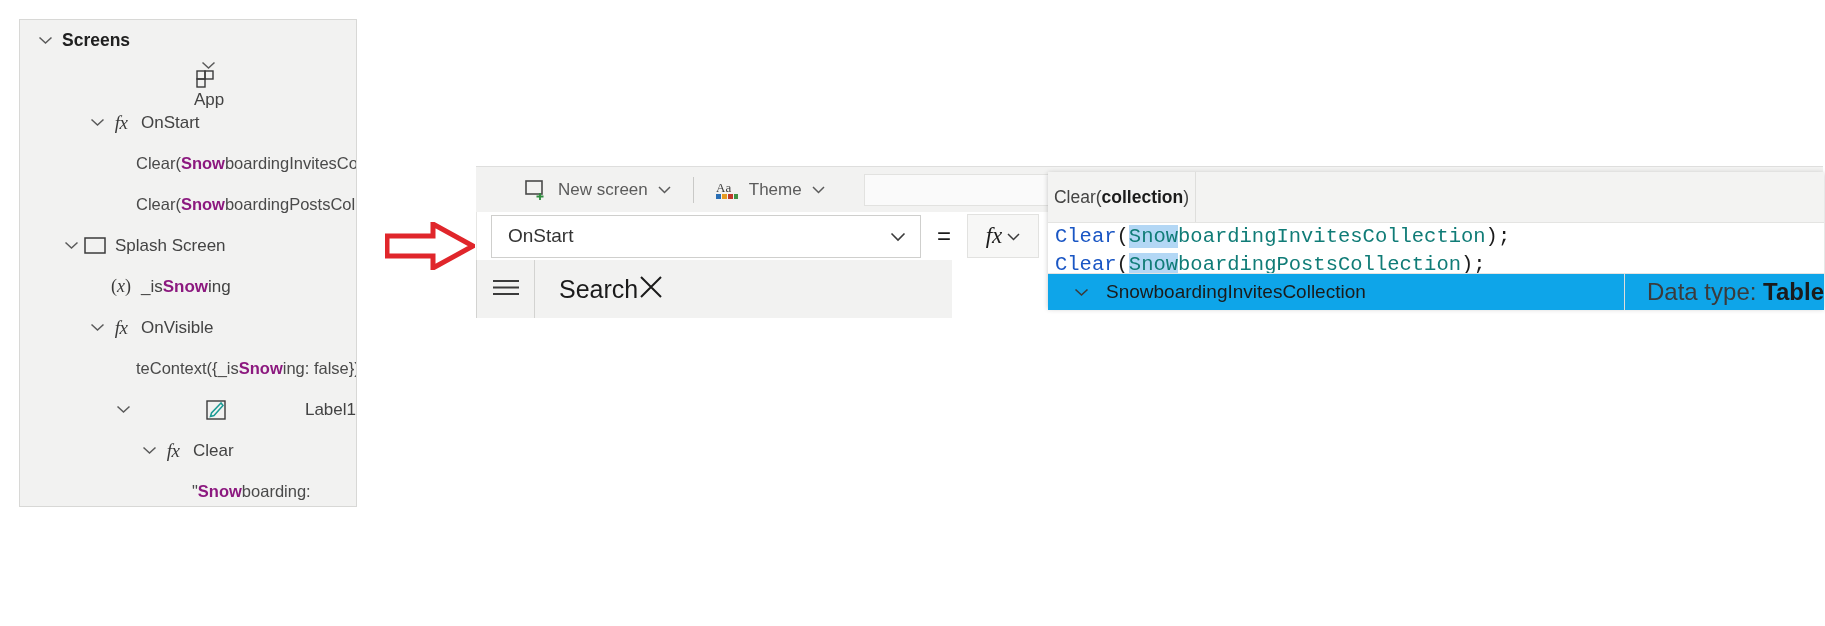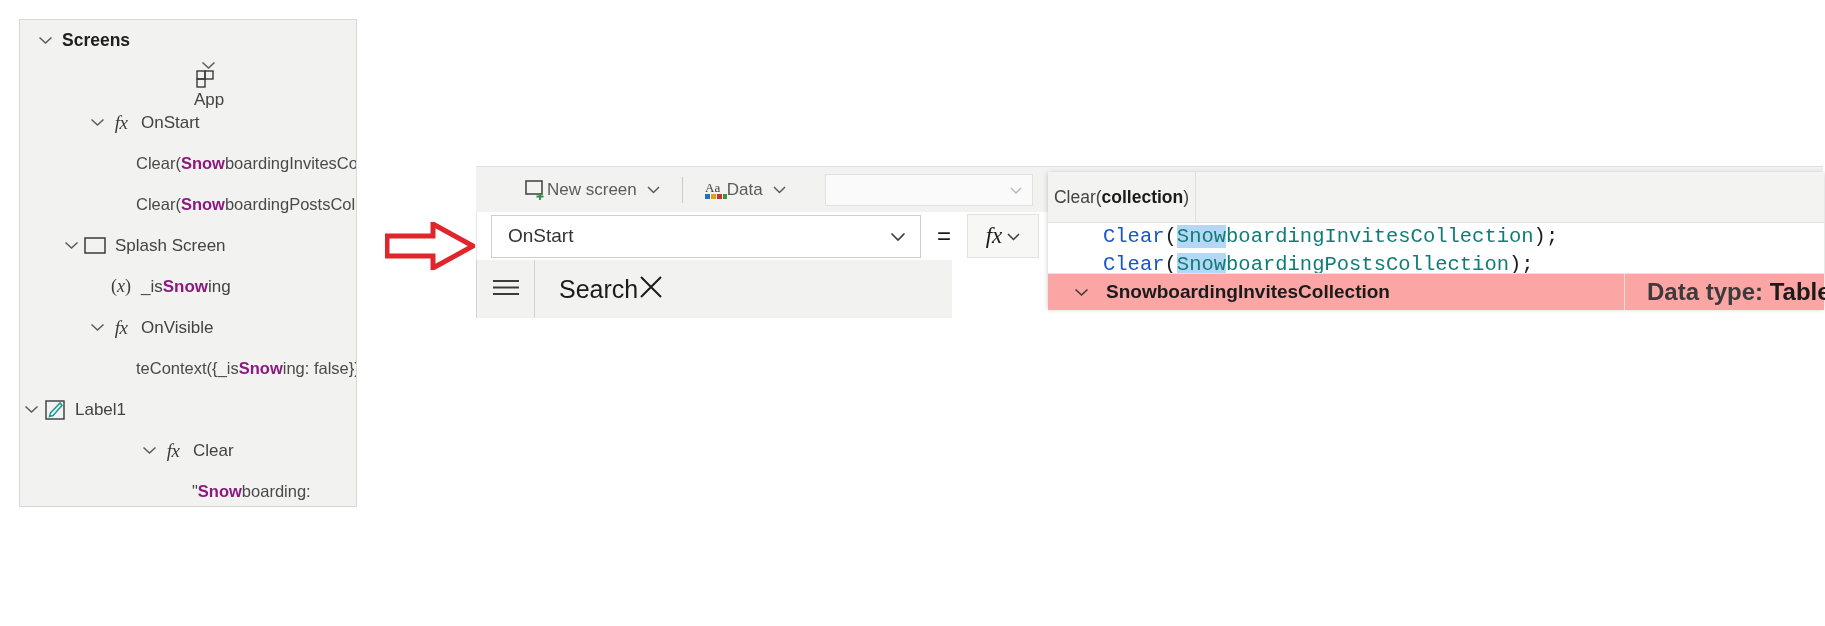--- a/index.html
+++ b/index.html
@@ -105,20 +105,21 @@
   .cmd-btn {
     display: flex;
     align-items: center;
     height: 30px;
     padding: 0 13px;
     font-size: 17px;
     color: #5b5b5b;
     white-space: nowrap;
   }
   .cmd-btn .licon {
+    margin-right: 11px;
     display: flex;
     align-items: center;
   }
   .cmd-caret { margin-left: 10px; display:flex; align-items:center; color:#5b5b5b;}
   .cmd-sep {
     width: 1px;
     height: 26px;
     background: #c9c9c7;
     margin: 0 9px;
   }
@@ -264,34 +265,32 @@
     height: 50px;
     background: #ffffff;
     overflow: hidden;
     padding-left: 7px;
   }
   .codeline {
     font-family: "Liberation Mono", monospace;
     font-size: 20.5px;
     line-height: 28px;
     white-space: nowrap;
-    margin-left: 48px;
   }
   .c-fn { color: #1a56c4; }
   .c-ident { color: #107c77; }
   .c-punc { color: #1b1b1b; }
   .c-sel { background: #b3d7f5; }
 
   #suggest {
     height: 36px;
-    background: #fca5a5;
+    background: #0ea5e9;
     display: flex;
     align-items: center;
     border-top: 1px solid #e4e4e2;
-    font-weight: bold;
   }
   #sug-main {
     flex: 1;
     display: flex;
     align-items: center;
     height: 36px;
     padding-left: 22px;
     font-size: 19px;
     color: #1b1b1b;
     white-space: nowrap;
@@ -405,21 +404,21 @@
     </div>
     <div class="tree-row" style="padding-left: 92px;">
       <span class="chev blank">
         <svg width="15" height="9" viewBox="0 0 15 9">
           <path d="M1.5 1.5 L7.5 7 L13.5 1.5" fill="none" stroke="#5a5a5a" stroke-width="1.5"></path>
         </svg>
       </span>
       <span style="width: 4px;"></span>
       <span class="tlabel code">teContext({_is<span class="hl">Snow</span>ing: false});</span>
     </div>
-    <div class="tree-row" style="">
+    <div class="tree-row" style="padding-left: 92px; justify-content: space-between;">
       <span class="chev">
         <svg width="15" height="9" viewBox="0 0 15 9">
           <path d="M1.5 1.5 L7.5 7 L13.5 1.5" fill="none" stroke="#5a5a5a" stroke-width="1.5"></path>
         </svg>
       </span>
       <span class="ticon">
         <svg width="20" height="20" viewBox="0 0 20 20">
           <rect x="1" y="1" width="18" height="18" fill="none" stroke="#3b3b3b" stroke-width="1.4"></rect>
           <path d="M15 3 L5.5 13 L4.5 16.5 L8 15.5 L17 5.5 Z" fill="none" stroke="#1a9a94" stroke-width="1.5"></path>
         </svg>
@@ -475,21 +474,21 @@
     <div class="cmd-btn">
       <span class="licon">
         <svg width="22" height="20" viewBox="0 0 22 20">
           <text x="0" y="12" font-family="Liberation Serif, serif" font-size="13" fill="#3b3b3b">Aa</text>
           <rect x="0" y="14" width="5" height="5" fill="#2a6fb5"></rect>
           <rect x="6" y="14" width="5" height="5" fill="#e59b22"></rect>
           <rect x="12" y="14" width="5" height="5" fill="#c0392b"></rect>
           <rect x="18" y="14" width="4" height="5" fill="#3f9145"></rect>
         </svg>
       </span>
-      <span>Data</span>
+      <span>Theme</span>
       <span class="cmd-caret">
         <svg width="13" height="8" viewBox="0 0 13 8">
             <path d="M1 1 L6.5 6.5 L12 1" fill="none" stroke="#5b5b5b" stroke-width="1.5"></path>
           </svg>
       </span>
     </div>
 
     <div id="cmd-blank-box">
       <span>
         <svg width="12" height="8" viewBox="0 0 12 8">

